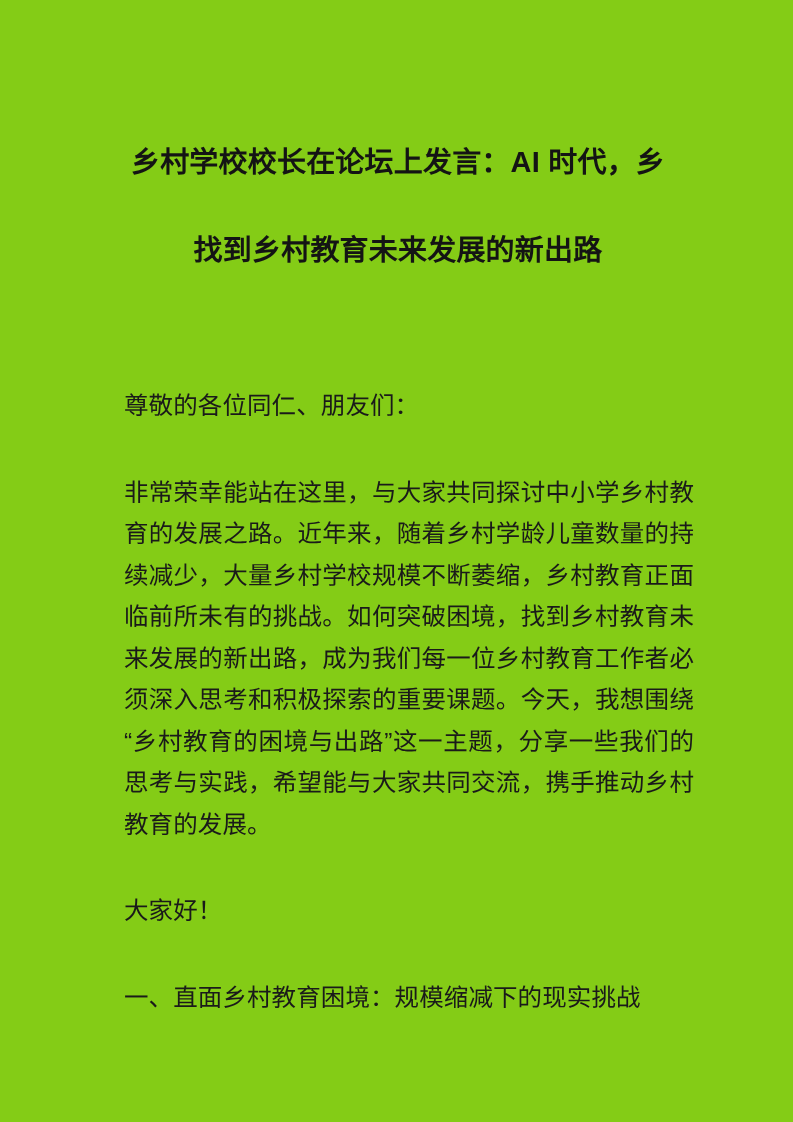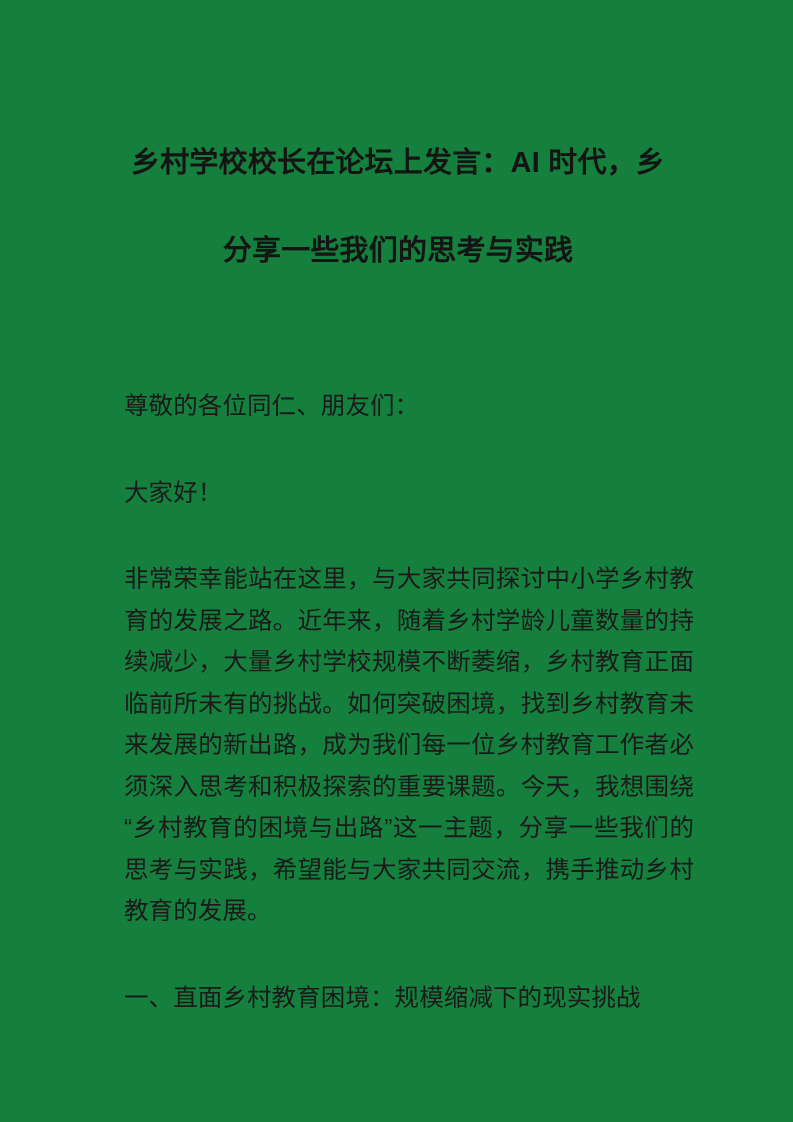--- a/index.html
+++ b/index.html
@@ -15,21 +15,21 @@
     color: #1a1a1a;
     -webkit-font-smoothing: antialiased;
     overflow: hidden;
   }
 
   .page {
     position: relative;
     box-sizing: border-box;
     width: 793px;
     height: 1122px;
-    background: #15803d;
+    background: #84cc16;
     padding: 0;
   }
 
   
   .doc-title {
     position: absolute;
     left: 113px;
     top: 118px;
     width: 570px;
     text-align: center;
@@ -70,28 +70,28 @@
   .para.section-heading { margin-bottom: 0; }
 
 </style>
 </head>
 <body>
 
 <div class="page">
 
   <h1 class="doc-title">
     <span class="title-line">乡村学校校长在论坛上发言：AI 时代，乡</span>
-    <span class="title-line">分享一些我们的思考与实践</span>
+    <span class="title-line">找到乡村教育未来发展的新出路</span>
   </h1>
 
   <div class="body-block">
 
     <p class="para salutation">尊敬的各位同仁、朋友们：</p>
 
+    <p class="para intro">非常荣幸能站在这里，与大家共同探讨中小学乡村教育的发展之路。近年来，随着乡村学龄儿童数量的持续减少，大量乡村学校规模不断萎缩，乡村教育正面临前所未有的挑战。如何突破困境，找到乡村教育未来发展的新出路，成为我们每一位乡村教育工作者必须深入思考和积极探索的重要课题。今天，我想围绕“乡村教育的困境与出路”这一主题，分享一些我们的思考与实践，希望能与大家共同交流，携手推动乡村教育的发展。</p>
+
     <p class="para greeting">大家好！</p>
-
-    <p class="para intro">非常荣幸能站在这里，与大家共同探讨中小学乡村教育的发展之路。近年来，随着乡村学龄儿童数量的持续减少，大量乡村学校规模不断萎缩，乡村教育正面临前所未有的挑战。如何突破困境，找到乡村教育未来发展的新出路，成为我们每一位乡村教育工作者必须深入思考和积极探索的重要课题。今天，我想围绕“乡村教育的困境与出路”这一主题，分享一些我们的思考与实践，希望能与大家共同交流，携手推动乡村教育的发展。</p>
 
     <p class="para section-heading">一、直面乡村教育困境：规模缩减下的现实挑战</p>
 
   </div>
 
 </div>
 
 </body></html>

